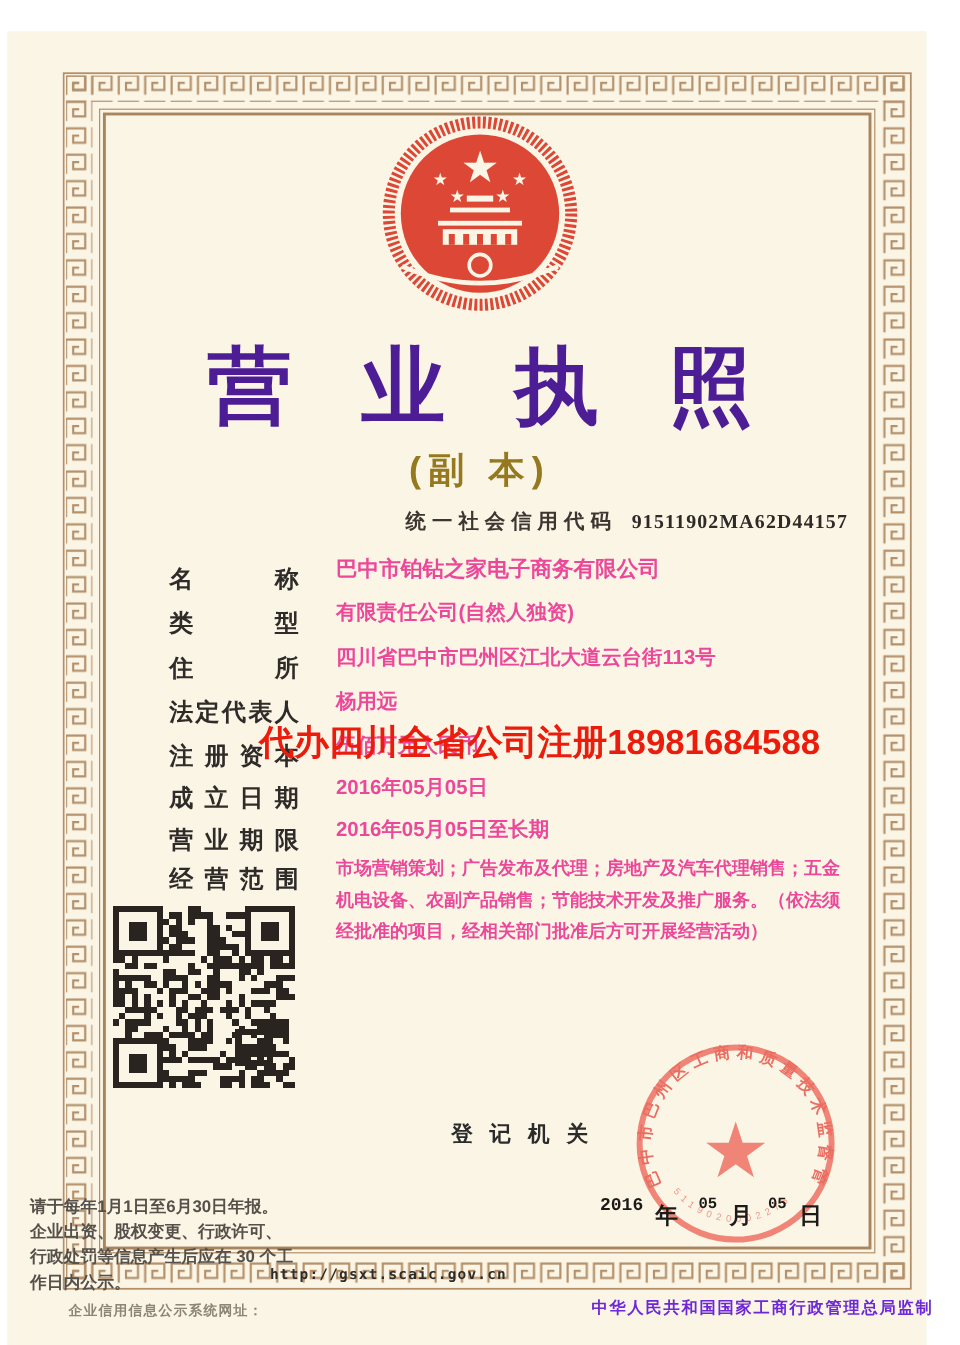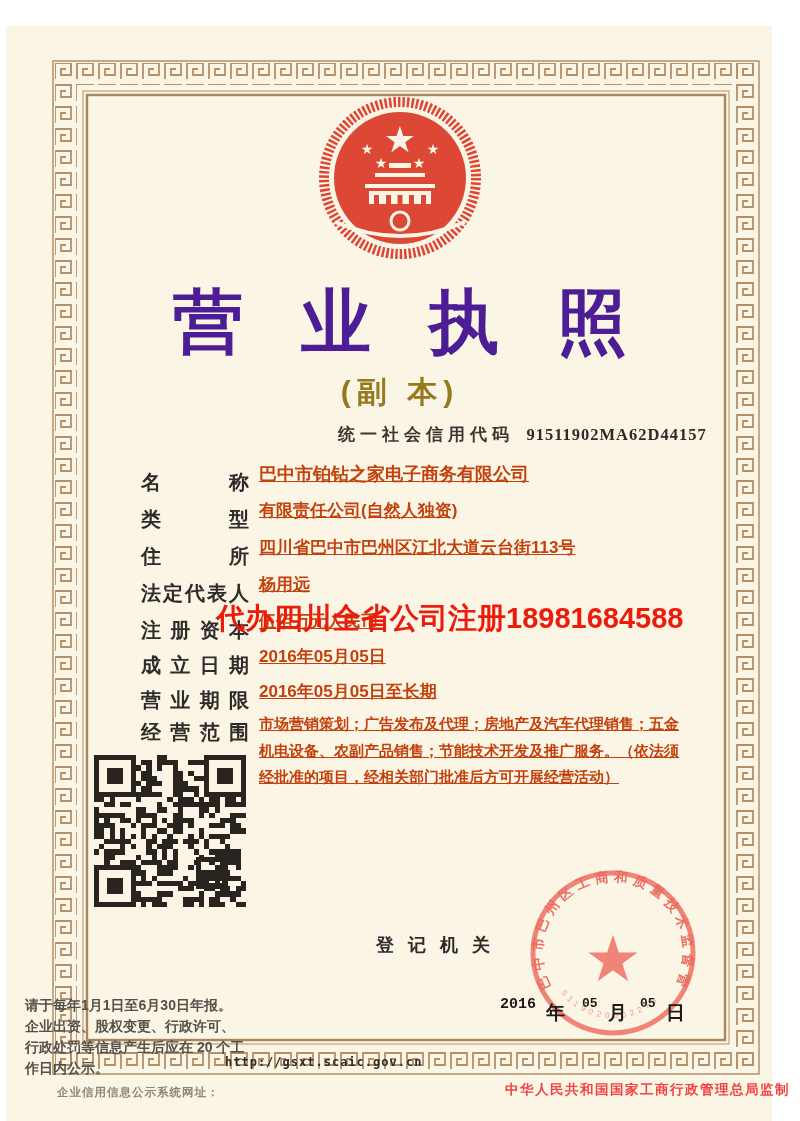--- a/index.html
+++ b/index.html
@@ -11,37 +11,37 @@
          color:#4c1d95;letter-spacing:58px;padding-left:29px;white-space:nowrap;z-index:2;}
   #subtitle{left:0;top:372px;width:800px;text-align:center;font-size:30px;font-weight:700;
             color:#96781f;letter-spacing:6px;z-index:2;}
   #creditline{left:338px;top:423px;z-index:2;white-space:nowrap;text-align:right;}
   #creditline .cl-label{font-size:17px;font-weight:700;letter-spacing:5px;color:#3c3631;}
   #creditline .cl-code{font-family:"Liberation Serif", serif;font-size:16.5px;font-weight:600;
                        letter-spacing:1px;color:#2e2a26;margin-left:8px;}
   .frow{position:absolute;left:0;top:0;width:800px;z-index:2;}
   .flabel{position:absolute;left:141px;width:108px;display:flex;justify-content:space-between;
           font-size:20px;font-weight:600;color:#2e2b28;}
-  .fvalue{position:absolute;left:259px;width:420px;font-size:17px;font-weight:600;color:#c2410c;
-          line-height:26.5px;text-decoration:underline;}
+  .fvalue{position:absolute;left:280px;width:420px;font-size:17px;font-weight:600;color:#ec4899;
+          line-height:26.5px;}
   .fvalue.scope{font-size:15px;}
   #watermark{left:216px;top:574px;font-size:29px;font-weight:700;color:#ec1c0d;
              white-space:nowrap;z-index:6;letter-spacing:0;margin-top:25px;}
   #regauth{left:376px;top:933px;font-size:18px;font-weight:600;color:#2b2b2b;
            letter-spacing:14px;z-index:4;white-space:nowrap;}
   #dateline{left:0;top:0;z-index:4;}
   .dnum{position:absolute;font-family:Liberation Mono, monospace;font-weight:600;color:#1c1917;}
   .dchar{position:absolute;font-size:19px;font-weight:700;color:#1c1917;}
   #notice{left:25px;top:995px;width:260px;font-size:14px;font-weight:700;color:#55504a;
           line-height:21px;z-index:6;}
   #url{left:225px;top:1055px;font-family:"DejaVu Sans Mono", monospace;font-size:12px;
        font-weight:700;color:#2f2b26;letter-spacing:1px;z-index:6;}
   #weblabel{left:57px;top:1085px;font-size:11.5px;font-weight:600;color:#8d8578;
             letter-spacing:1px;z-index:6;}
-  #issuer{left:505px;top:1081px;font-size:13.5px;font-weight:600;color:#ef4444;
+  #issuer{left:493px;top:1081px;font-size:13.5px;font-weight:600;color:#6d28d9;
           letter-spacing:1.5px;z-index:6;}
   svg{display:block;}
 </style>
 </head>
 <body>
 
 <div id="page">
   <div id="paper"></div>
 
   <svg class="abs" style="left:52px;top:60px;z-index:1;" width="708" height="1016" viewBox="0 0 708 1016">
@@ -517,19 +517,19 @@
     <span class="dchar" style="left:546px;top:1000px;">年</span>
     <span class="dnum" style="left:582px;top:996px;font-size:13px;">05</span>
     <span class="dchar" style="left:608px;top:1000px;">月</span>
     <span class="dnum" style="left:640px;top:996px;font-size:13px;">05</span>
     <span class="dchar" style="left:666px;top:1000px;">日</span>
   </div>
 
   <div class="abs" id="notice">
       <div>请于每年1月1日至6月30日年报。</div>
       <div>企业出资、股权变更、行政许可、</div>
-      <div>行政处罚等信息产生后应在 20 个工</div>
+      <div>行政处罚等信息产生后应在 30 个工</div>
       <div>作日内公示。</div>
     </div>
   <div class="abs" id="url">http://gsxt.scaic.gov.cn</div>
   <div class="abs" id="weblabel">企业信用信息公示系统网址：</div>
   <div class="abs" id="issuer">中华人民共和国国家工商行政管理总局监制</div>
 </div>
 
 </body></html>

